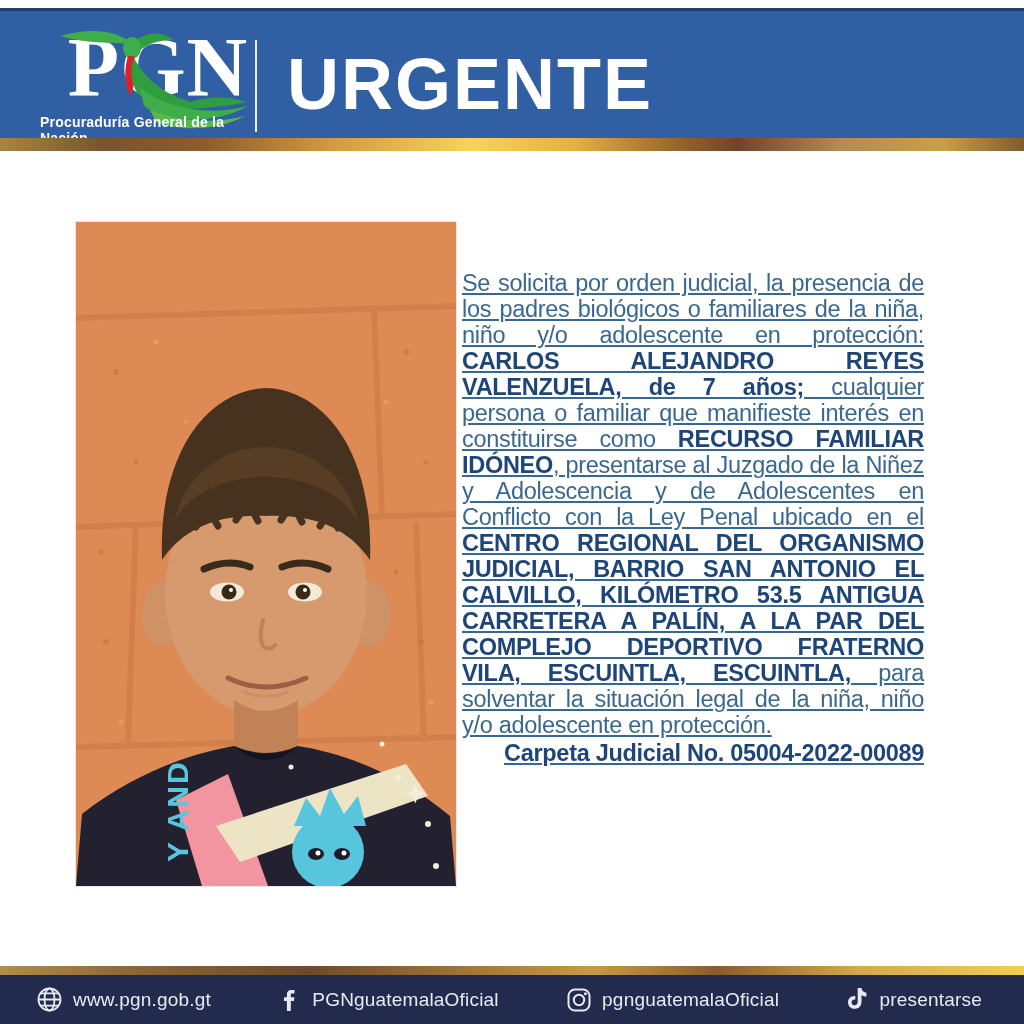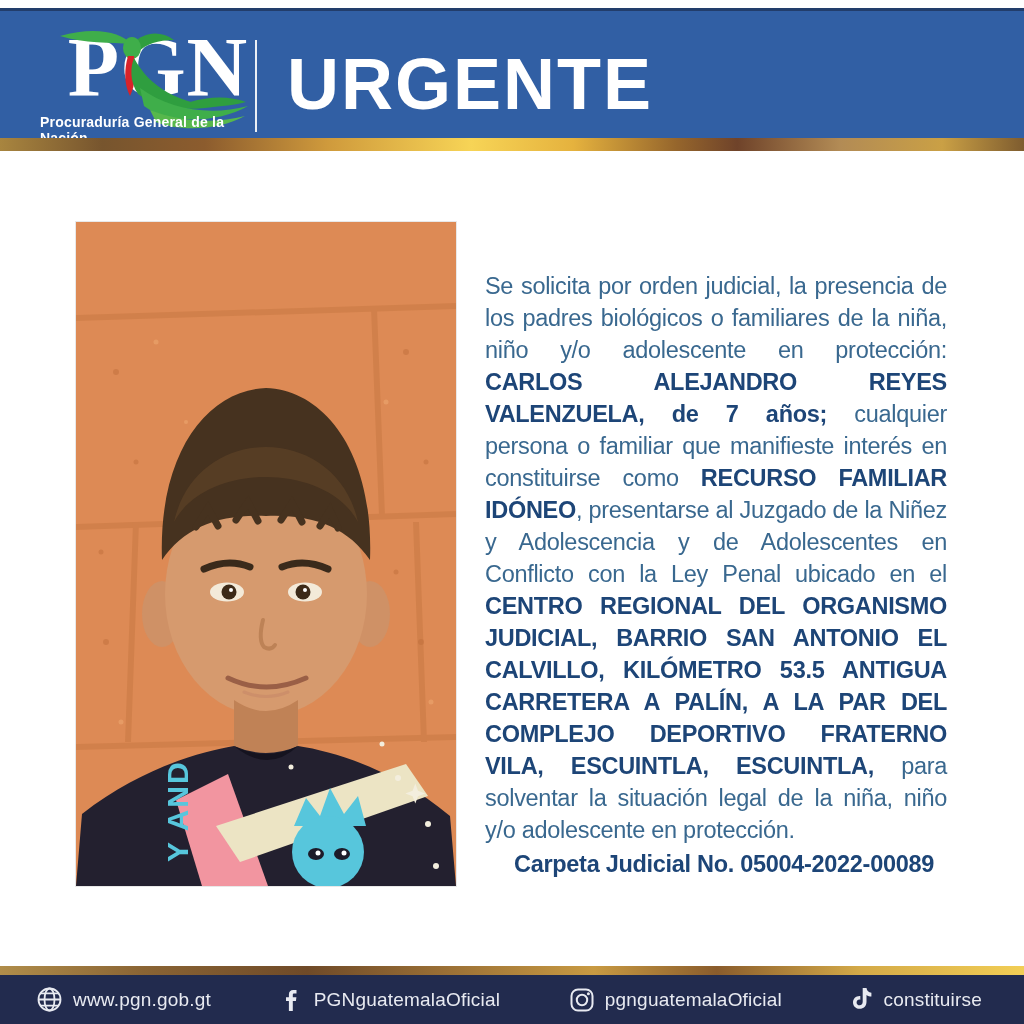--- a/index.html
+++ b/index.html
@@ -26,25 +26,25 @@
         #f7d456 46%,#e5b23e 56%,#96662c 66%,#6f432a 72%,#b28b55 82%,#caa045 92%,#7e5c2f 100%);}
   .goldbar.top{top:138px;height:13px;}
   .goldbar.bottom{top:966px;height:9px;
      background:linear-gradient(90deg,#b08d4a 0%,#8a6434 14%,#6f4a28 30%,#9c7136 44%,
         #c89a42 58%,#8a5c2c 70%,#d4aa48 84%,#f2ce55 100%);}
 
   
   .photo{position:absolute;left:76px;top:222px;width:380px;height:664px;outline:1px solid #e8e8e8;}
 
   
-  .notice{position:absolute;left:485px;top:270px;width:462px;
-        font-size:23.5px;line-height:32px;letter-spacing:-0.3px;
-        color:#39688f;text-align:justify;}
+  .notice{position:absolute;left:462px;top:270px;width:462px;
+        font-size:23.5px;line-height:26px;letter-spacing:-0.3px;
+        color:#39688f;text-align:justify;text-decoration:underline;}
   .notice .b{font-weight:bold;color:#1d4577;}
-  .case-line{margin-top:2px;font-weight:bold;color:#1d4577;text-align:left;margin-left:29px;}
+  .case-line{margin-top:2px;font-weight:bold;color:#1d4577;text-align:right;margin-left:29px;}
 
   
   .footer{position:absolute;left:0;top:975px;width:1024px;height:49px;background:#222b4e;
         display:flex;align-items:center;justify-content:space-between;
         padding:0 42px 0 36px;box-sizing:border-box;}
   .footer-item{display:flex;align-items:center;gap:10px;color:#e8eaf1;font-size:19px;letter-spacing:.2px;}
   .footer-item svg{display:block;}
 </style>
 </head>
 <body>
@@ -187,17 +187,17 @@
         <circle cx="19.4" cy="6.8" r="1.5" fill="#e8eaf1" stroke="none"></circle>
       </svg>
       <span>pgnguatemalaOficial</span>
     </div>
 
 
     <div class="footer-item">
       <svg width="23" height="25" viewBox="0 0 23 25" fill="#e8eaf1">
         <path d="M15.5,1 c.4,2.8 2.1,4.5 4.9,4.8 v3.6 c-1.8,0-3.4-.5-4.9-1.5 v6.8 c0,4.3-2.9,7.1-6.8,7.1 C5,21.8 2,19.1 2,15.4 c0-3.9 3.2-6.8 7.3-6.4 v3.7 c-2-.5-3.7.8-3.7,2.7 0,1.7 1.3,2.9 3,2.9 2,0 3.1-1.3 3.1-3.5 V1 Z"></path>
       </svg>
-      <span>constituirse</span>
+      <span>presentarse</span>
     </div>
 
   </div>
 </div>
 
 </body></html>

